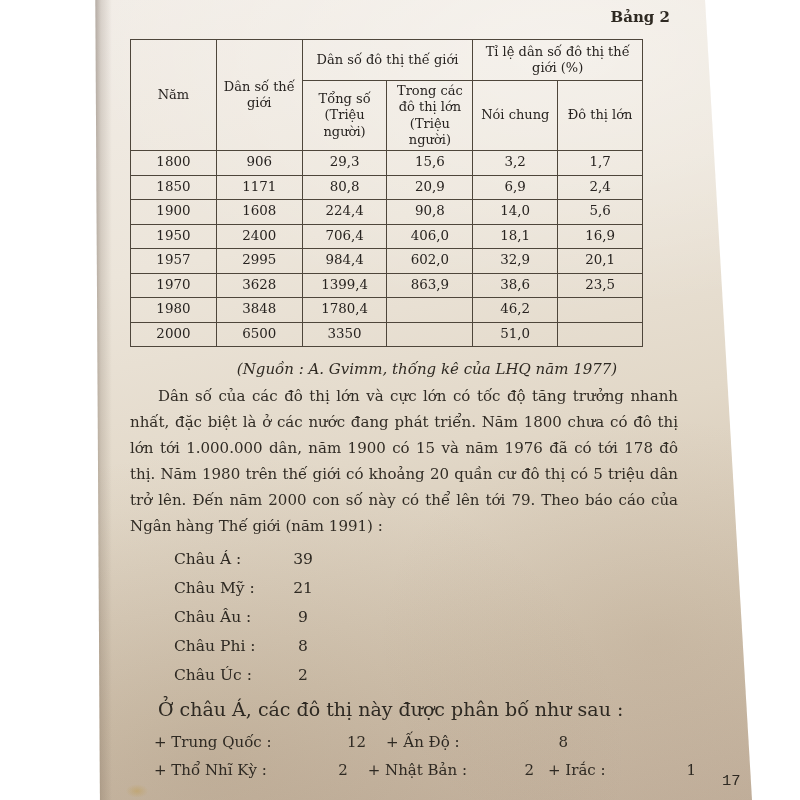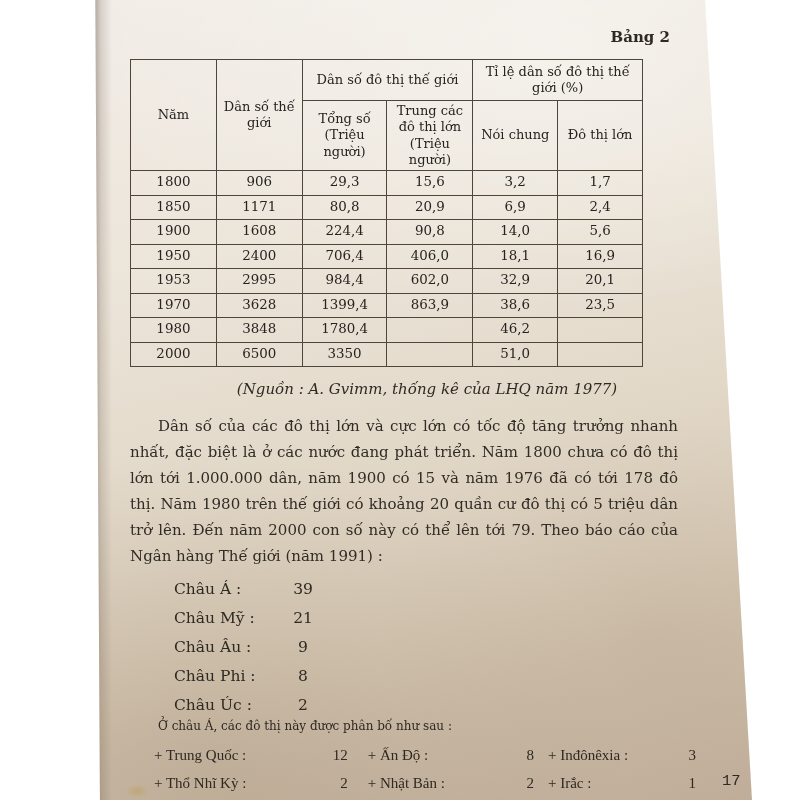--- a/index.html
+++ b/index.html
@@ -19,53 +19,53 @@
   }
   .spine-shadow{
     position:absolute;left:0;top:0;width:20px;height:100%;
     background:linear-gradient(to right, rgba(58,40,28,0.55), rgba(58,40,28,0.18) 45%, rgba(58,40,28,0) 100%);
     opacity:.8;
   }
   .stain{
     position:absolute;left:30px;bottom:0;width:30px;height:18px;
     background:radial-gradient(closest-side, rgba(190,150,60,0.38), rgba(190,150,60,0) 75%);
   }
-  .content{position:absolute;inset:0;padding:24px 58px 0 38px;}
+  .content{position:absolute;inset:0;padding:4px 58px 0 38px;}
 
   .badge{ text-align:right;margin:4px 26px 0 0;font-weight:bold;font-size:15px;}
   .title{ text-align:center;font-weight:bold;font-size:14.3px;letter-spacing:.2px;margin-top:7px;}
 
   table.pop{
     border-collapse:collapse;margin-top:13px;width:513px;
     font-size:13.2px;color:#272320;
   }
   table.pop th,table.pop td{
     border:1.3px solid #4e463b;text-align:center;vertical-align:middle;
     padding:2px 3px;line-height:1.25;
   }
   table.pop th{font-weight:normal;font-size:13px;}
   tr.grow th{height:36px;}
   tr.srow th{height:56px;}
   table.pop td{height:19.5px;font-size:13.4px;}
   .c1{width:86px}.c2{width:86px}.c3{width:85px}.c4{width:86px}.c5{width:85px}.c6{width:85px}
 
   .source{margin:13px 0 0 28px;font-style:italic;font-size:15px;text-align:center;}
   .para{
-    margin-top:15px;font-size:15px;line-height:26px;text-align:justify;
+    margin-top:5px;font-size:15px;line-height:26px;text-align:justify;
     text-indent:28px;width:548px;color:#312c25;
   }
   .continents{margin:5px 0 0 44px;}
   .continent-row{display:flex;height:29px;align-items:center;font-size:15.5px;}
   .continent-row .lbl{width:108px;}
   .continent-row .val{width:42px;text-align:center;}
 
-  .asia-intro{text-indent:28px;font-size:12px;}
+  .asia-intro{margin-top:9px;text-indent:28px;font-size:19px;}
 
   .countries{margin:8px 0 0 24px;}
-  .country-row{display:flex;height:28px;align-items:center;font-size:15px;font-family:Liberation Serif, serif;}
+  .country-row{display:flex;height:28px;align-items:center;font-size:15px;}
   .cc{display:flex;justify-content:space-between;}
   .cc1{width:212px;}
   .cc2{width:182px;margin-left:20px;}
   .cc3{width:162px;margin-left:14px;}
 
   .pagenum{position:absolute;left:630px;bottom:10px;font-size:15.5px;font-family:Liberation Mono, monospace;}
 </style>
 </head>
 <body>
 
@@ -88,21 +88,21 @@
       </colgroup>
       <tbody>
           <tr class="grow">
         <th rowspan="2">Năm</th>
         <th rowspan="2">Dân số thế giới</th>
         <th colspan="2">Dân số đô thị thế giới</th>
         <th colspan="2">Tỉ lệ dân số đô thị thế giới (%)</th>
       </tr>
       <tr class="srow">
         <th>Tổng số (Triệu người)</th>
-        <th>Trung các đô thị lớn (Triệu người)</th>
+        <th>Trong các đô thị lớn (Triệu người)</th>
         <th>Nói chung</th>
         <th>Đô thị lớn</th>
       </tr>
       <tr>
         <td>1800</td>
         <td>906</td>
         <td>29,3</td>
         <td>15,6</td>
         <td>3,2</td>
         <td>1,7</td>
@@ -125,21 +125,21 @@
       </tr>
       <tr>
         <td>1950</td>
         <td>2400</td>
         <td>706,4</td>
         <td>406,0</td>
         <td>18,1</td>
         <td>16,9</td>
       </tr>
       <tr>
-        <td>1953</td>
+        <td>1957</td>
         <td>2995</td>
         <td>984,4</td>
         <td>602,0</td>
         <td>32,9</td>
         <td>20,1</td>
       </tr>
       <tr>
         <td>1970</td>
         <td>3628</td>
         <td>1399,4</td>
@@ -198,24 +198,20 @@
     <div class="countries">
       <div class="country-row">
         <span class="cc cc1">
             <span>+ Trung Quốc :</span>
             <span>12</span>
           </span>
         <span class="cc cc2">
             <span>+ Ấn Độ :</span>
             <span>8</span>
           </span>
-        <span class="cc cc3">
-            <span>+ Inđônêxia :</span>
-            <span>3</span>
-          </span>
       </div>
       <div class="country-row">
         <span class="cc cc1">
             <span>+ Thổ Nhĩ Kỳ :</span>
             <span>2</span>
           </span>
         <span class="cc cc2">
             <span>+ Nhật Bản :</span>
             <span>2</span>
           </span>

